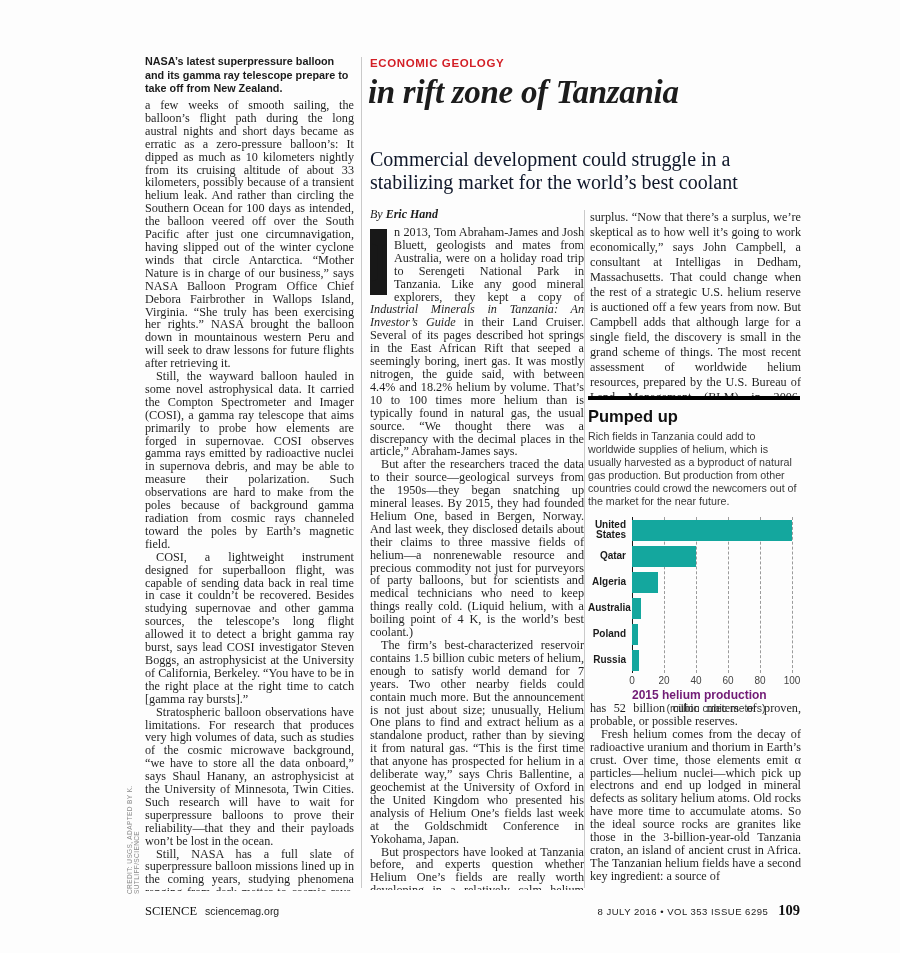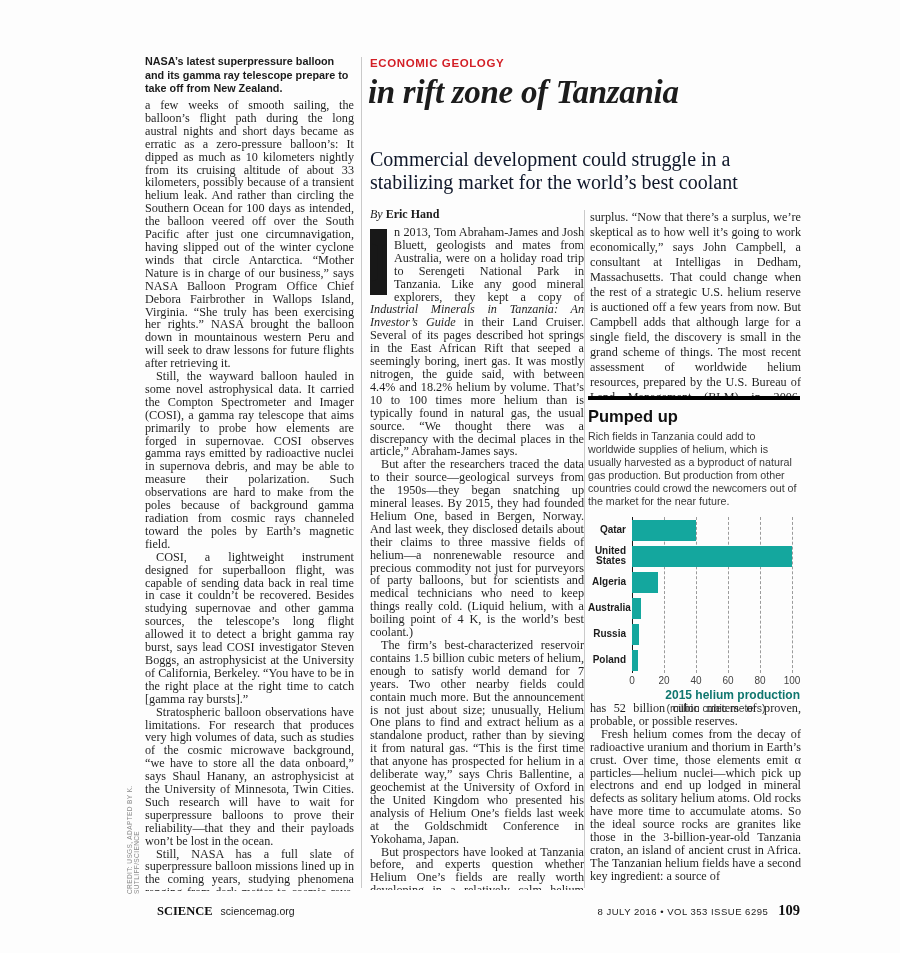--- a/index.html
+++ b/index.html
@@ -22,21 +22,21 @@
   .kicker{position:absolute;left:370px;top:57px;font-family:"Liberation Sans",sans-serif;
         font-weight:bold;font-size:11.5px;letter-spacing:.6px;color:#d31f26;}
   .headline{position:absolute;left:368px;top:75px;width:440px;
         font-weight:bold;font-style:italic;font-size:33px;line-height:35px;color:#1c1c1c;
         letter-spacing:-.3px;}
   .subtitle{position:absolute;left:370px;top:148px;width:425px;
         font-size:20px;line-height:23px;color:#0f172a;}
   
   .byline{position:absolute;left:370px;top:207px;font-size:12px;color:#1c1c1c;}
   .byline .by{font-style:italic;}
-  .byline .name{font-weight:bold;}
+  .byline .name{font-weight:bold;font-style:italic;}
   
   .mid-col{position:absolute;left:370px;top:226px;width:214px;height:664px;overflow:hidden;
         font-size:12.2px;line-height:12.9px;text-align:justify;}
   .mid-col p{margin:0;}
   .mid-col p.indent{text-indent:11px;}
   .dropcap{float:left;width:17px;height:66px;background:#181818;color:#181818;
         overflow:hidden;margin:3px 7px 0 0;font-size:60px;line-height:66px;}
   .right-col-top{position:absolute;left:590px;top:210px;width:211px;height:186px;overflow:hidden;
         font-size:12.2px;line-height:15px;text-align:justify;}
   .right-col-top p{margin:0;}
@@ -54,30 +54,30 @@
   .chart-row{display:flex;align-items:center;height:26px;position:relative;z-index:1;}
   .bar-label{width:44px;text-align:right;padding-right:6px;box-sizing:border-box;
         font-weight:bold;font-size:10px;line-height:10.5px;color:#1b1b1b;}
   .bar-track{flex:1;height:21px;position:relative;}
   .bar{position:absolute;left:0;top:0;height:100%;}
   .gridline{position:absolute;top:0;bottom:0;width:0;border-left:1px dashed #9b9b9b;z-index:0;}
   .gridline.solid{border-left:1px solid #1a1a1a;}
   .chart-ticks{position:relative;height:15px;}
   .tick-label{position:absolute;top:2px;transform:translateX(-50%);
         font-size:10px;color:#444;}
-  .axis-title{font-weight:bold;font-size:12px;color:#0f766e;text-align:right;margin-left:44px;}
+  .axis-title{font-weight:bold;font-size:12px;color:#701a75;text-align:left;margin-left:44px;}
   .axis-sub{font-size:10.5px;color:#3a3a3a;text-align:center;margin-left:44px;}
   
   .credit{position:absolute;left:126px;top:744px;height:150px;
         writing-mode:vertical-rl;transform:rotate(180deg);
         font-family:"Liberation Sans",sans-serif;font-size:6.5px;letter-spacing:.4px;color:#8a8a8a;}
   
   .footer{position:absolute;left:145px;top:901px;width:655px;display:flex;
         justify-content:space-between;align-items:baseline;}
-  .footer-left .mag{font-weight:bold;font-size:12.5px;color:#111;margin-left:12px;}
+  .footer-left .mag{font-weight:normal;font-size:12.5px;color:#111;}
   .footer-left .site{font-family:"Liberation Sans",sans-serif;font-size:10.5px;color:#222;margin-left:8px;}
   .footer-right{display:flex;align-items:baseline;gap:10px;}
   .footer-right .issue{font-family:"Liberation Sans",sans-serif;font-size:9.5px;
         letter-spacing:.5px;color:#222;}
   .footer-right .pagenum{font-weight:bold;font-size:14.5px;color:#111;}
   .italic{font-style:italic;}
 </style>
 </head>
 <body>
 
@@ -116,53 +116,53 @@
   <div class="right-col-top">
     <p>surplus. “Now that there’s a surplus, we’re skeptical as to how well it’s going to work economically,” says John Campbell, a consultant at Intelligas in Dedham, Massachusetts. That could change when the rest of a strategic U.S. helium reserve is auctioned off a few years from now. But Campbell adds that although large for a single field, the discovery is small in the grand scheme of things. The most recent assessment of worldwide helium resources, prepared by the U.S. Bureau of Land Management (BLM) in 2006, estimated that the world</p>
   </div>
 
   <div class="sidebar">
     <div class="sidebar-rule"></div>
     <div class="sidebar-title">Pumped up</div>
     <div class="sidebar-desc">Rich fields in Tanzania could add to worldwide supplies of helium, which is usually harvested as a byproduct of natural gas production. But production from other countries could crowd the newcomers out of the market for the near future.</div>
     <div class="chart-body">
         <div class="chart-row">
+          <div class="bar-label">United States</div>
+          <div class="bar-track">
+            <div class="bar" style="width: 95.2381%; background: rgb(20, 167, 158);"></div>
+          </div>
+        </div>
+        <div class="chart-row">
           <div class="bar-label">Qatar</div>
           <div class="bar-track">
             <div class="bar" style="width: 38.0952%; background: rgb(20, 167, 158);"></div>
-          </div>
-        </div>
-        <div class="chart-row">
-          <div class="bar-label">United States</div>
-          <div class="bar-track">
-            <div class="bar" style="width: 95.2381%; background: rgb(20, 167, 158);"></div>
           </div>
         </div>
         <div class="chart-row">
           <div class="bar-label">Algeria</div>
           <div class="bar-track">
             <div class="bar" style="width: 15.2381%; background: rgb(20, 167, 158);"></div>
           </div>
         </div>
         <div class="chart-row">
           <div class="bar-label">Australia</div>
           <div class="bar-track">
             <div class="bar" style="width: 5.2381%; background: rgb(20, 167, 158);"></div>
           </div>
         </div>
         <div class="chart-row">
+          <div class="bar-label">Poland</div>
+          <div class="bar-track">
+            <div class="bar" style="width: 3.33333%; background: rgb(20, 167, 158);"></div>
+          </div>
+        </div>
+        <div class="chart-row">
           <div class="bar-label">Russia</div>
           <div class="bar-track">
             <div class="bar" style="width: 4.28571%; background: rgb(20, 167, 158);"></div>
-          </div>
-        </div>
-        <div class="chart-row">
-          <div class="bar-label">Poland</div>
-          <div class="bar-track">
-            <div class="bar" style="width: 3.33333%; background: rgb(20, 167, 158);"></div>
           </div>
         </div>
         <div class="gridline solid" style="left: calc(0% + 44px);"></div>
         <div class="gridline" style="left: calc(19.0476% + 35.619px);"></div>
         <div class="gridline" style="left: calc(38.0952% + 27.2381px);"></div>
         <div class="gridline" style="left: calc(57.1429% + 18.8571px);"></div>
         <div class="gridline" style="left: calc(76.1905% + 10.4762px);"></div>
         <div class="gridline" style="left: calc(95.2381% + 2.09524px);"></div>
       </div>
     <div class="chart-ticks">

